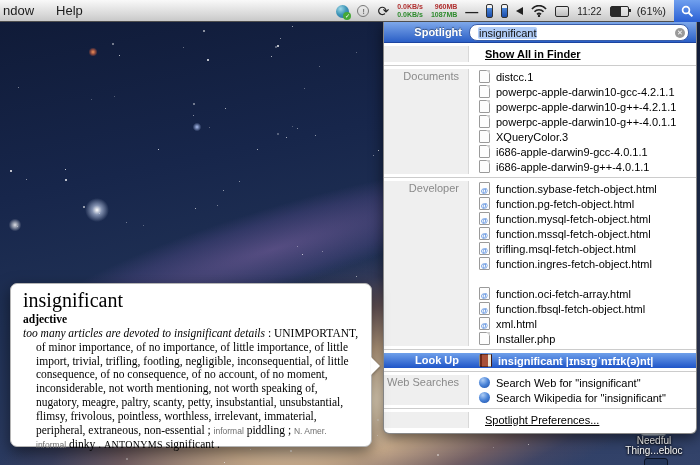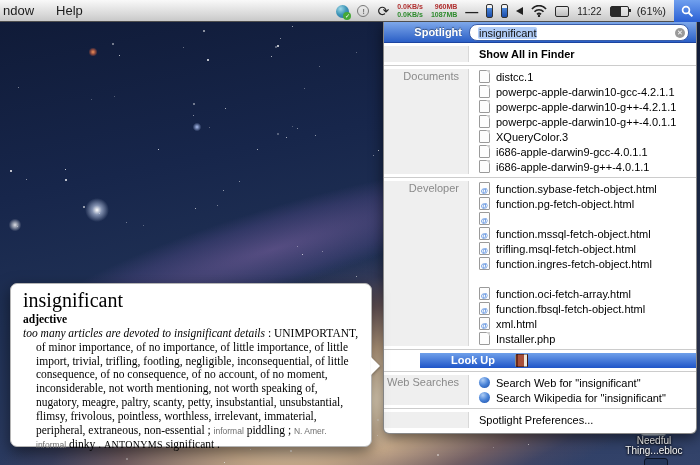--- a/index.html
+++ b/index.html
@@ -72,27 +72,27 @@
   .sp-field .sel{background:#b0ccf7;border-radius:2px;padding:0 1px;}
   .sp-clear{position:absolute;right:3px;top:2.5px;width:10px;height:10px;border-radius:50%;
     background:#9a9a9a;color:#fff;font-size:7px;line-height:10px;text-align:center;}
   .sp-list{padding:3px 0 5px 0;font-size:11px;color:#000;}
   .sp-row{display:flex;height:15px;align-items:center;}
   .sp-cat{width:85px;flex:0 0 85px;box-sizing:border-box;padding-right:9px;text-align:right;
     color:#8a8a8a;background:#efefef;border-right:1px solid #d8d8d8;height:100%;
     line-height:15px;white-space:nowrap;overflow:hidden;}
   .sp-content{display:flex;align-items:center;gap:6px;padding-left:10px;min-width:0;}
   .sp-label{white-space:nowrap;overflow:hidden;}
-  .sp-row.hl{background:linear-gradient(#6fa0ea,#1f55c8);margin-left:36px;}
+  .sp-row.hl{background:linear-gradient(#6fa0ea,#1f55c8);}
   .sp-row.hl .sp-cat{background:transparent;border-right-color:transparent;color:#fff;font-weight:bold;}
   .sp-row.hl .sp-label{color:#fff;font-weight:bold;}
   .sp-sep{height:1px;background:#ccc;margin:3px 0;}
   .sp-simple{height:16px;display:flex;align-items:center;}
   .sp-simple .sp-cat{height:100%;line-height:16px;}
-  .sp-simple .txt{padding-left:10px;font-weight:bold;}
+  .sp-simple .txt{padding-left:16px;font-weight:bold;text-decoration:underline;}
   .sp-prefs{margin-top:3px;border-top:1px solid #ccc;padding-top:3px;}
   .sp-prefs .txt{font-weight:normal;}
 
   
   .ic{flex:0 0 auto;display:inline-block;position:relative;}
   .ic-doc{width:9px;height:11px;background:#fdfdfd;border:1px solid #9a9a9a;border-radius:1px;}
   .ic-doc::after{content:"";position:absolute;top:-1px;right:-1px;
     border-left:4px solid transparent;border-top:4px solid #cfcfcf;}
   .ic-html{width:9px;height:11px;background:#fdfdfd;border:1px solid #9a9a9a;border-radius:1px;
     text-align:center;}
@@ -403,20 +403,21 @@
           <span class="sp-cat"></span>
           <div class="sp-content">
             <span class="ic ic-html"></span>
             <span class="sp-label">function.pg-fetch-object.html</span>
           </div>
         </div>
         <div class="sp-row">
           <span class="sp-cat"></span>
           <div class="sp-content">
             <span class="ic ic-html"></span>
+            <span class="sp-label">function.mysql-fetch-object.html</span>
           </div>
         </div>
         <div class="sp-row">
           <span class="sp-cat"></span>
           <div class="sp-content">
             <span class="ic ic-html"></span>
             <span class="sp-label">function.mssql-fetch-object.html</span>
           </div>
         </div>
         <div class="sp-row">
@@ -462,20 +463,21 @@
           <div class="sp-content">
             <span class="ic ic-doc"></span>
             <span class="sp-label">Installer.php</span>
           </div>
         </div>
         <div class="sp-sep"></div>
         <div class="sp-row hl">
           <span class="sp-cat">Look Up</span>
           <div class="sp-content">
             <span class="ic ic-dict"></span>
+            <span class="sp-label">insignificant |ɪnsɪgˈnɪfɪk(ə)nt|</span>
           </div>
         </div>
         <div class="sp-sep"></div>
         <div class="sp-row">
           <span class="sp-cat">Web Searches</span>
           <div class="sp-content">
             <span class="ic ic-globe"></span>
             <span class="sp-label">Search Web for "insignificant"</span>
           </div>
         </div>

